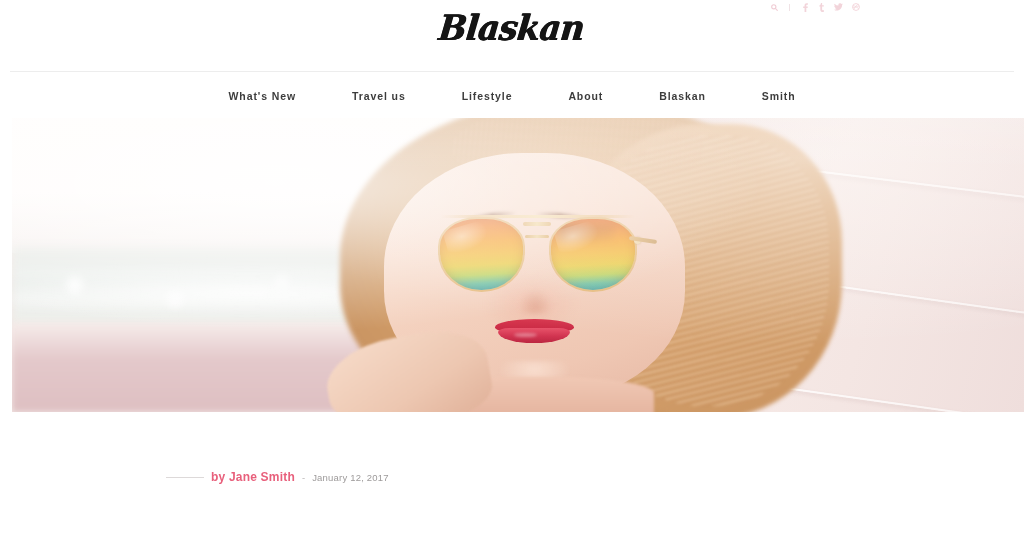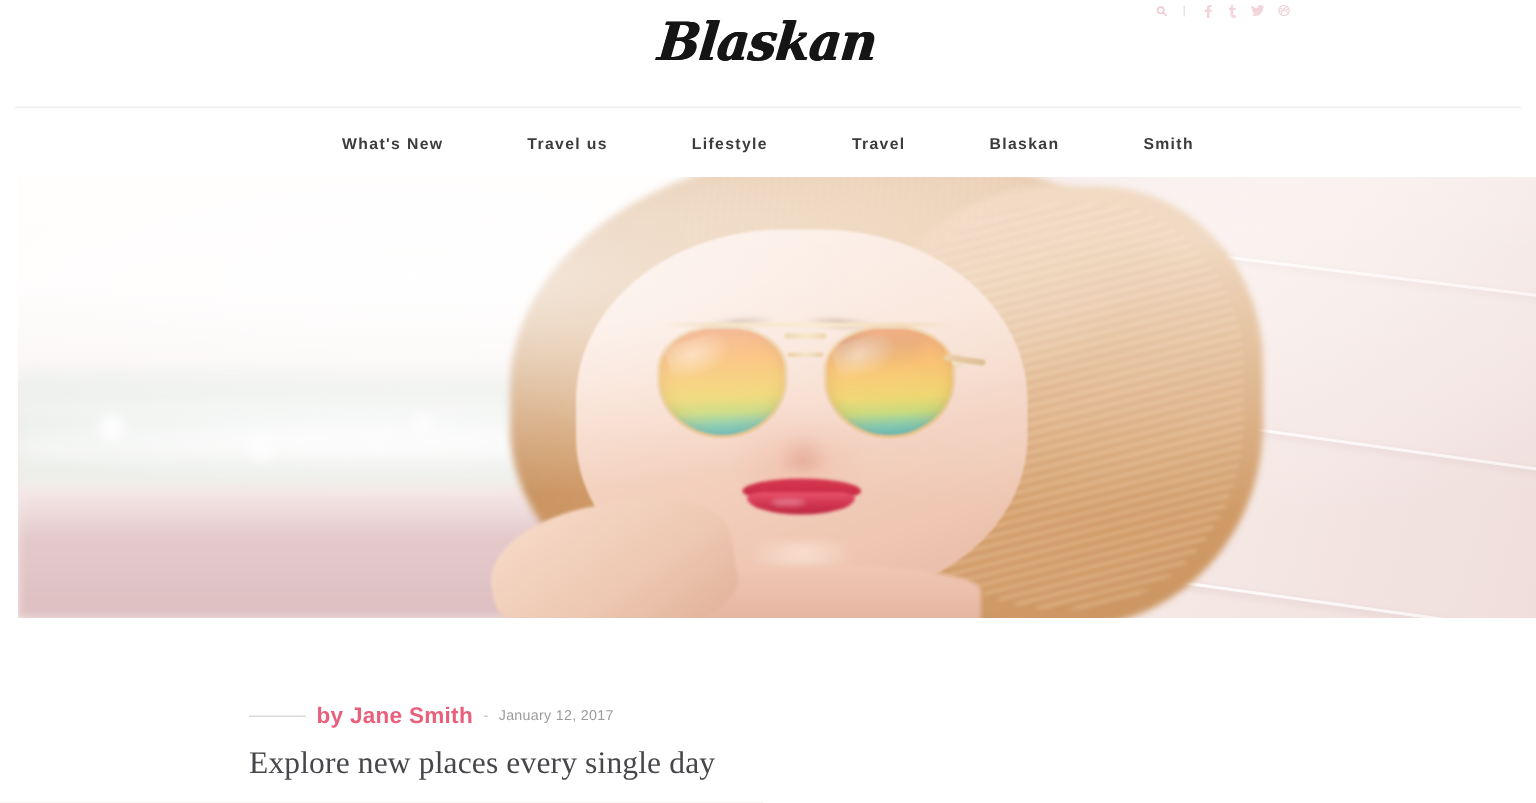--- a/index.html
+++ b/index.html
@@ -305,21 +305,21 @@
     pointer-events:none;
   }
 
   
   .article { position:absolute; top:470px; left:166px; width:700px; }
   .byline { display:flex; align-items:center; gap:0; height:14px; }
   .byline-rule {
     width:38px; height:1px; background:#ddd9d9; margin-right:7px;
   }
   .author {
-    font-size:15px; font-weight:700; color:#e8607c;
+    font-size:12px; font-weight:700; color:#e8607c;
     letter-spacing:.2px; cursor:pointer;
   }
   .dash { font-size:9.5px; color:#b9b5b5; margin:0 7px; }
   .date { font-size:9.5px; color:#9d9a9a; letter-spacing:.2px; }
   .headline {
     margin-top:12px;
     font-family:"Liberation Serif", serif;
     font-size:21px;
     font-weight:400;
     color:#46474a;
@@ -375,21 +375,21 @@
 <div class="logo-wrap">
   <span class="logo">Blaskan</span>
 </div>
 
 <div class="hdr-rule"></div>
 
 <nav class="nav">
   <a class="nav-item">What's New</a>
   <a class="nav-item">Travel us</a>
   <a class="nav-item">Lifestyle</a>
-  <a class="nav-item">Travel</a>
+  <a class="nav-item">About</a>
   <a class="nav-item">Blaskan</a>
   <a class="nav-item">Smith</a>
 </nav>
 
 <div class="hero">
   <div class="hero-photo">
 
     <div class="bg-sky"></div>
     <div class="bg-water"></div>
     <div class="bg-bokeh"></div>
@@ -441,14 +441,13 @@
   </div>
 </div>
 
 <div class="article">
   <div class="byline">
     <span class="byline-rule"></span>
     <span class="author">by Jane Smith</span>
     <span class="dash">-</span>
     <span class="date">January 12, 2017</span>
   </div>
-  <h2 class="headline">Explore new places every single day</h2>
 </div>
 
 </body></html>

